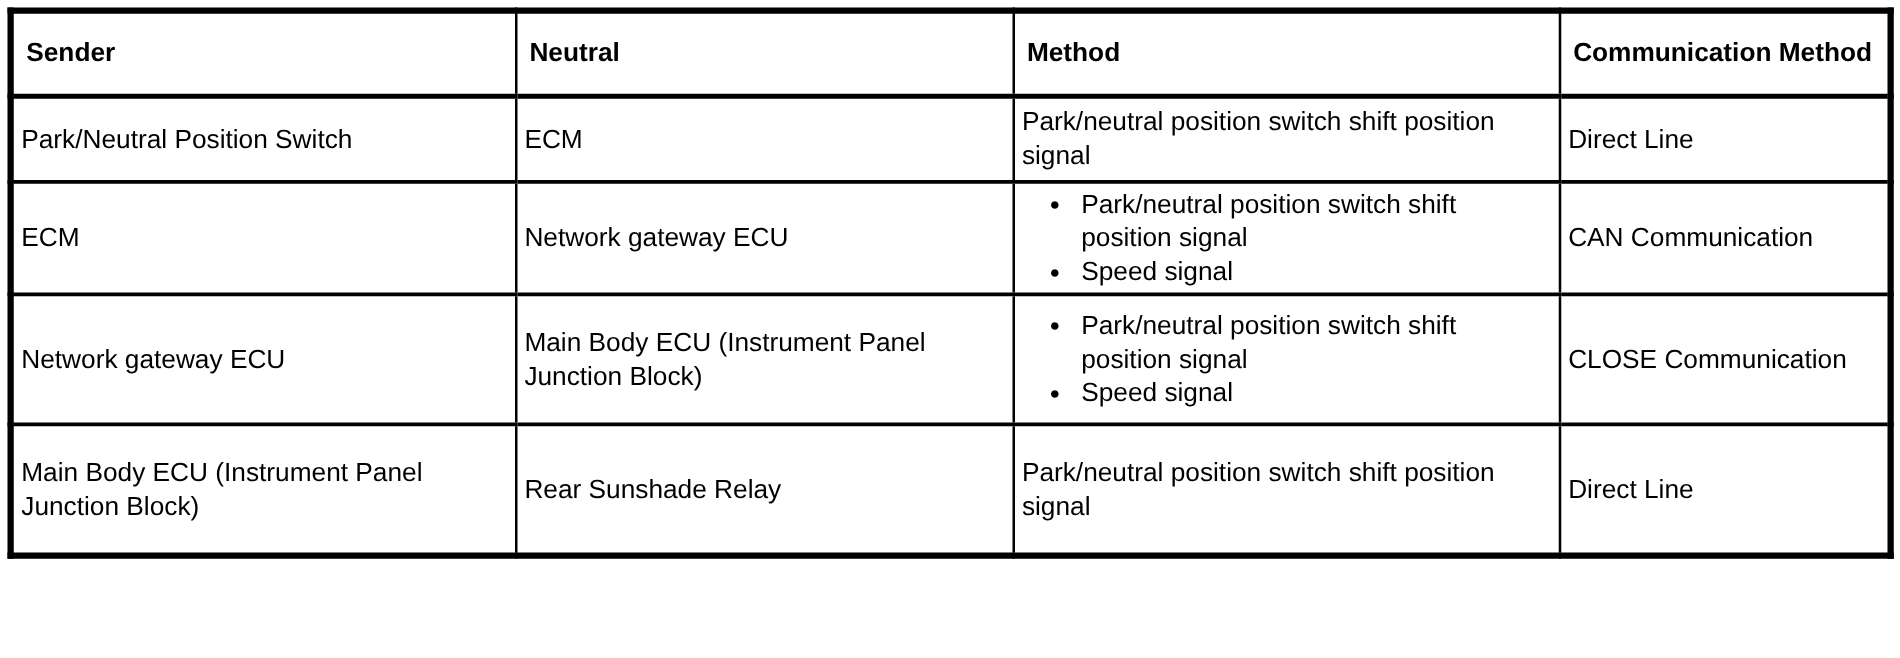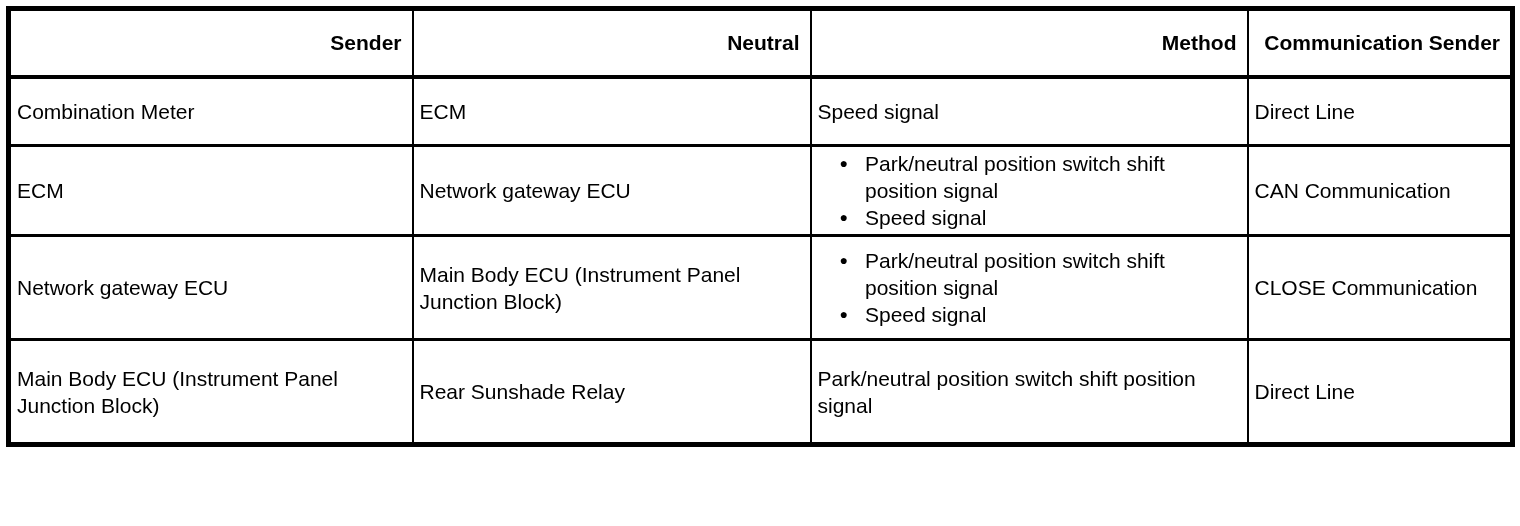--- a/index.html
+++ b/index.html
@@ -28,21 +28,21 @@
   col.c-sender   { width: 404px; }
   col.c-receiver { width: 398px; }
   col.c-signal   { width: 437px; }
   col.c-method   { width: 265px; }
 
   .comm-table th {
     border: 2px solid #000000;
     border-top-width: 3px;
     border-bottom: 4px solid #000000;
     font-weight: bold;
-    text-align: right;
+    text-align: left;
     vertical-align: middle;
     padding: 2px 10px;
   }
   .comm-table td {
     border: 2px solid #000000;
     border-top-width: 3px;
     border-bottom-width: 3px;
     vertical-align: middle;
     text-align: left;
     padding: 3px 4px 3px 6px;
@@ -82,29 +82,29 @@
       <col class="c-sender">
       <col class="c-receiver">
       <col class="c-signal">
       <col class="c-method">
     </colgroup>
     <thead>
       <tr>
         <th>Sender</th>
         <th>Neutral</th>
         <th>Method</th>
-        <th>Communication Sender</th>
+        <th>Communication Method</th>
       </tr>
     </thead>
     <tbody>
       <tr>
-        <td>Combination Meter</td>
+        <td>Park/Neutral Position Switch</td>
         <td>ECM</td>
         <td>
-          <div>Speed signal</div>
+          <div class="sig-narrow">Park/neutral position switch shift position signal</div>
         </td>
         <td>Direct Line</td>
       </tr>
       <tr>
         <td>ECM</td>
         <td>Network gateway ECU</td>
         <td>
           <div class="bullet-item">
             <span class="bullet-dot">●</span>
             <span class="bullet-text">Park/neutral position switch shift position signal</span>

